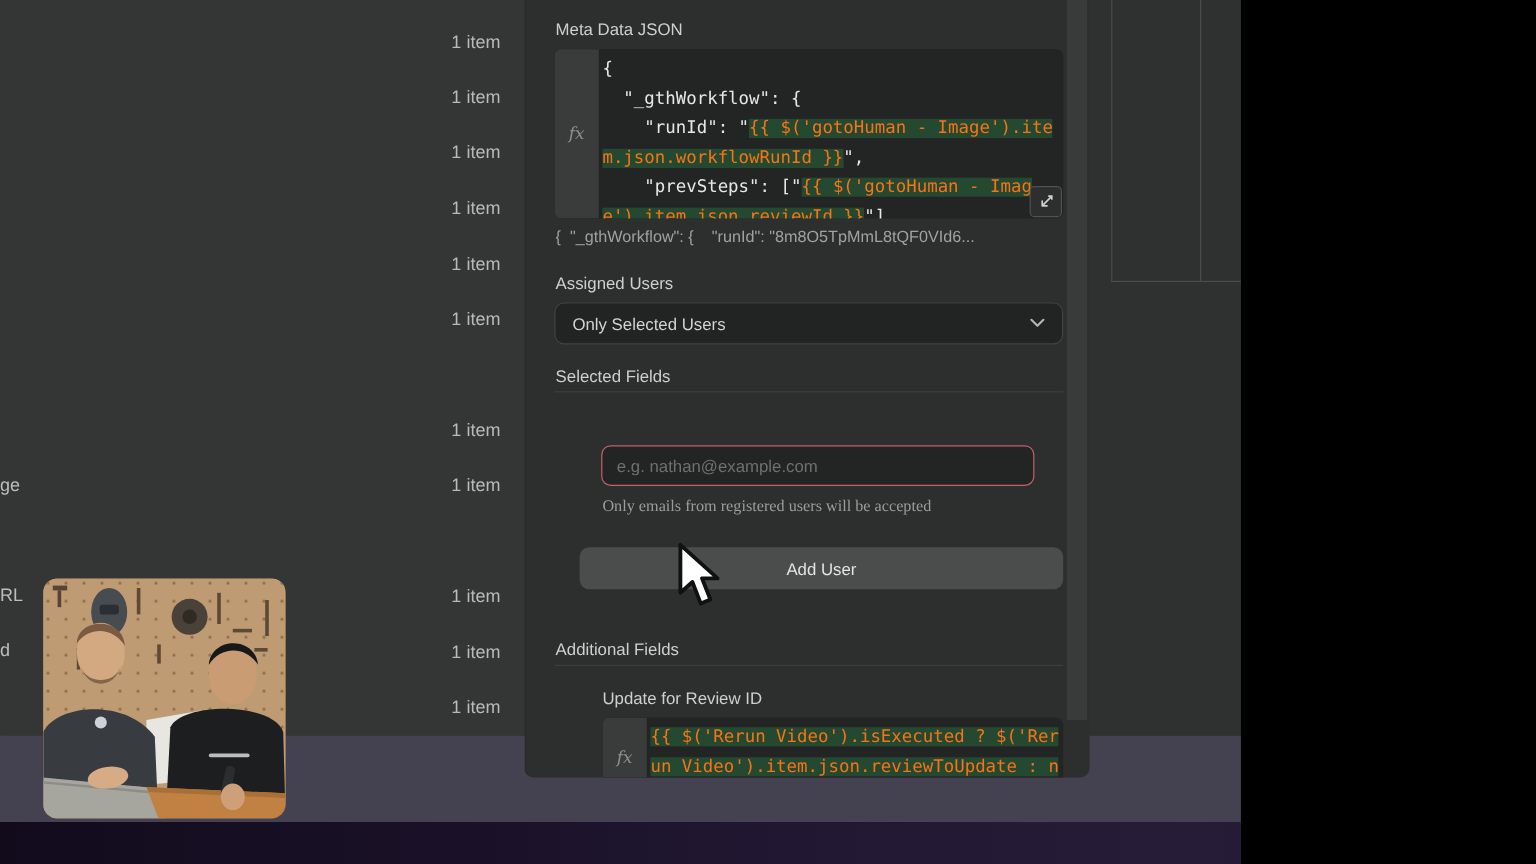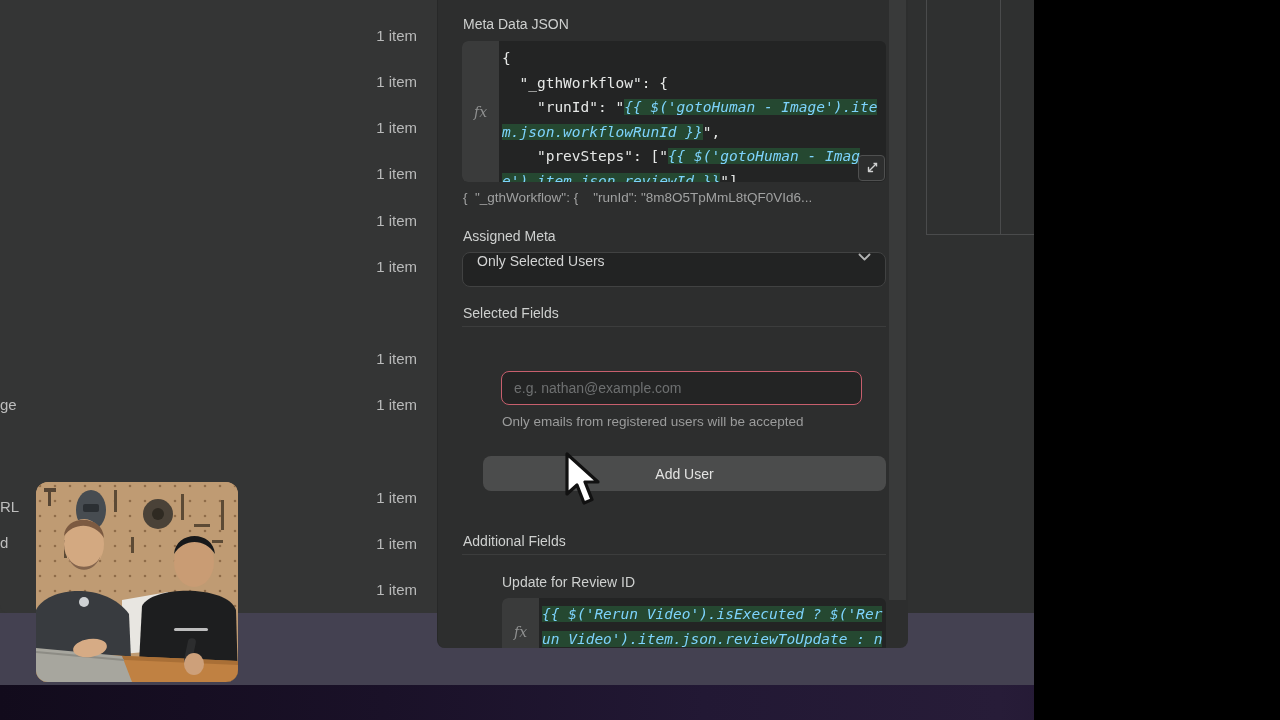--- a/index.html
+++ b/index.html
@@ -59,36 +59,36 @@
     position:absolute; left:0; top:0; bottom:0; width:37px; background:#3a3b3b;
     display:flex; align-items:center; justify-content:center;
   }
   .fx { font-family:"DejaVu Serif", serif; font-style:italic; color:#8f9090; font-size:14px; }
   .code-lines {
     position:absolute; left:40px; right:0; top:5px;
     font-family:"DejaVu Sans Mono", monospace; font-size:14.5px; line-height:24.5px;
     color:#e6e8e7; white-space:pre;
   }
   .code-line { height:24.5px; white-space:pre; }
-  .code-line .expr { color:#7dd3fc; background:#254831;font-style:italic; }
+  .code-line .expr { color:#f97316; background:#254831; }
   .code-line .plain { color:#e6e8e7; }
   .expand-btn {
     position:absolute; right:1px; bottom:1px; width:27px; height:26px;
     background:#2d2e2e; border:1px solid #4f5050; border-radius:4px;
     display:flex; align-items:center; justify-content:center;
   }
   .preview-line {
     position:absolute; color:#a0a1a1; font-size:13.5px; white-space:pre;
     overflow:hidden; width:424px;
   }
 
   .select-box {
     position:absolute; width:424px; height:35px; background:#222323;
     border:1px solid #414242; border-radius:8px;
-    display:flex; align-items:flex-start; padding:0 14px; justify-content:space-between;
+    display:flex; align-items:center; padding:0 14px; justify-content:space-between;
     cursor:pointer;
   }
   .select-value { color:#d2d3d3; font-size:14px; }
 
   .email-input {
     position:absolute; width:361px; height:34px; background:#232424;
     border:1.5px solid #c75f6d; border-radius:8px; outline:none;
     color:#d6d6d6; font-size:14px; padding:11px 12px;
     font-family:"Liberation Sans", sans-serif;
   }
@@ -130,21 +130,21 @@
         <div class="item-count" style="top: 210px;">1 item</div>
         <div class="item-count" style="top: 256px;">1 item</div>
         <div class="item-count" style="top: 348px;">1 item</div>
         <div class="item-count" style="top: 394px;">1 item</div>
         <div class="item-count" style="top: 487px;">1 item</div>
         <div class="item-count" style="top: 533px;">1 item</div>
         <div class="item-count" style="top: 579px;">1 item</div>
       </div>
     <div>
         <div class="name-frag" style="top: 394px;">ge</div>
-        <div class="name-frag" style="top: 496px; text-align: center;">RL</div>
+        <div class="name-frag" style="top: 486px; text-align: center;">RL</div>
         <div class="name-frag" style="top: 532px;">d</div>
       </div>
   </div>
 
   <div class="output-panel">
     <div class="tline" style="left:18px; top:0; width:1px; height:235px;"></div>
     <div class="tline" style="left:92px; top:0; width:1px; height:235px;"></div>
     <div class="tline" style="left:289px; top:0; width:1px; height:235px;"></div>
     <div class="tline" style="left:18px; top:234px; width:354px; height:1px;"></div>
   </div>
@@ -163,36 +163,36 @@
       <div class="expand-btn">
         <svg width="13" height="13" viewBox="0 0 13 13">
           <path d="M8.5 1.5 h3 v3" fill="none" stroke="#cfd0d0" stroke-width="1.4"></path>
           <path d="M10.5 2.5 L3.5 9.5 M3.5 9.5 v-4 M3.5 9.5 h4" fill="none" stroke="#cfd0d0" stroke-width="1.4" stroke-linecap="round"></path>
         </svg>
       </div>
     </div>
 
     <div class="preview-line" style="left:25px; top:190px;">{  "_gthWorkflow": {    "runId": "8m8O5TpMmL8tQF0VId6...</div>
 
-    <div class="lbl" style="left:25px; top:228px;">Assigned Meta</div>
+    <div class="lbl" style="left:25px; top:228px;">Assigned Users</div>
 
     <div class="select-box" style="left:24px; top:252px;">
       <span class="select-value">Only Selected Users</span>
       <svg width="13" height="9" viewBox="0 0 13 9">
         <path d="M1.5 1.5 L6.5 6.5 L11.5 1.5" fill="none" stroke="#b3b4b4" stroke-width="1.8" stroke-linecap="round" stroke-linejoin="round"></path>
       </svg>
     </div>
 
     <div class="lbl" style="left:25px; top:305px;">Selected Fields</div>
     <div class="divider" style="left:24px; top:326px;"></div>
 
     <div class="lbl" style="left:76px; top:346px;margin-top:37px;">Email Address</div>
     <input class="email-input" style="left: 63px; top: 371px;" type="text" placeholder="e.g. nathan@example.com">
 
-    <div class="helper" style="left:64px; top:414px;">Only emails from registered users will be accepted</div>
+    <div class="helper" style="left:64px; top:414px;font-family:Liberation Serif, serif;">Only emails from registered users will be accepted</div>
 
     <button class="add-btn" style="left:45px; top:456px;">Add User</button>
 
     <div class="lbl" style="left:25px; top:533px;">Additional Fields</div>
     <div class="divider" style="left:24px; top:554px;"></div>
 
     <div class="lbl" style="left:64px; top:574px;">Update for Review ID</div>
 
     <div class="codeblock" style="left:64px; top:598px; width:384px; height:62px;">
       <div class="gutter" style="align-items:flex-start;">

